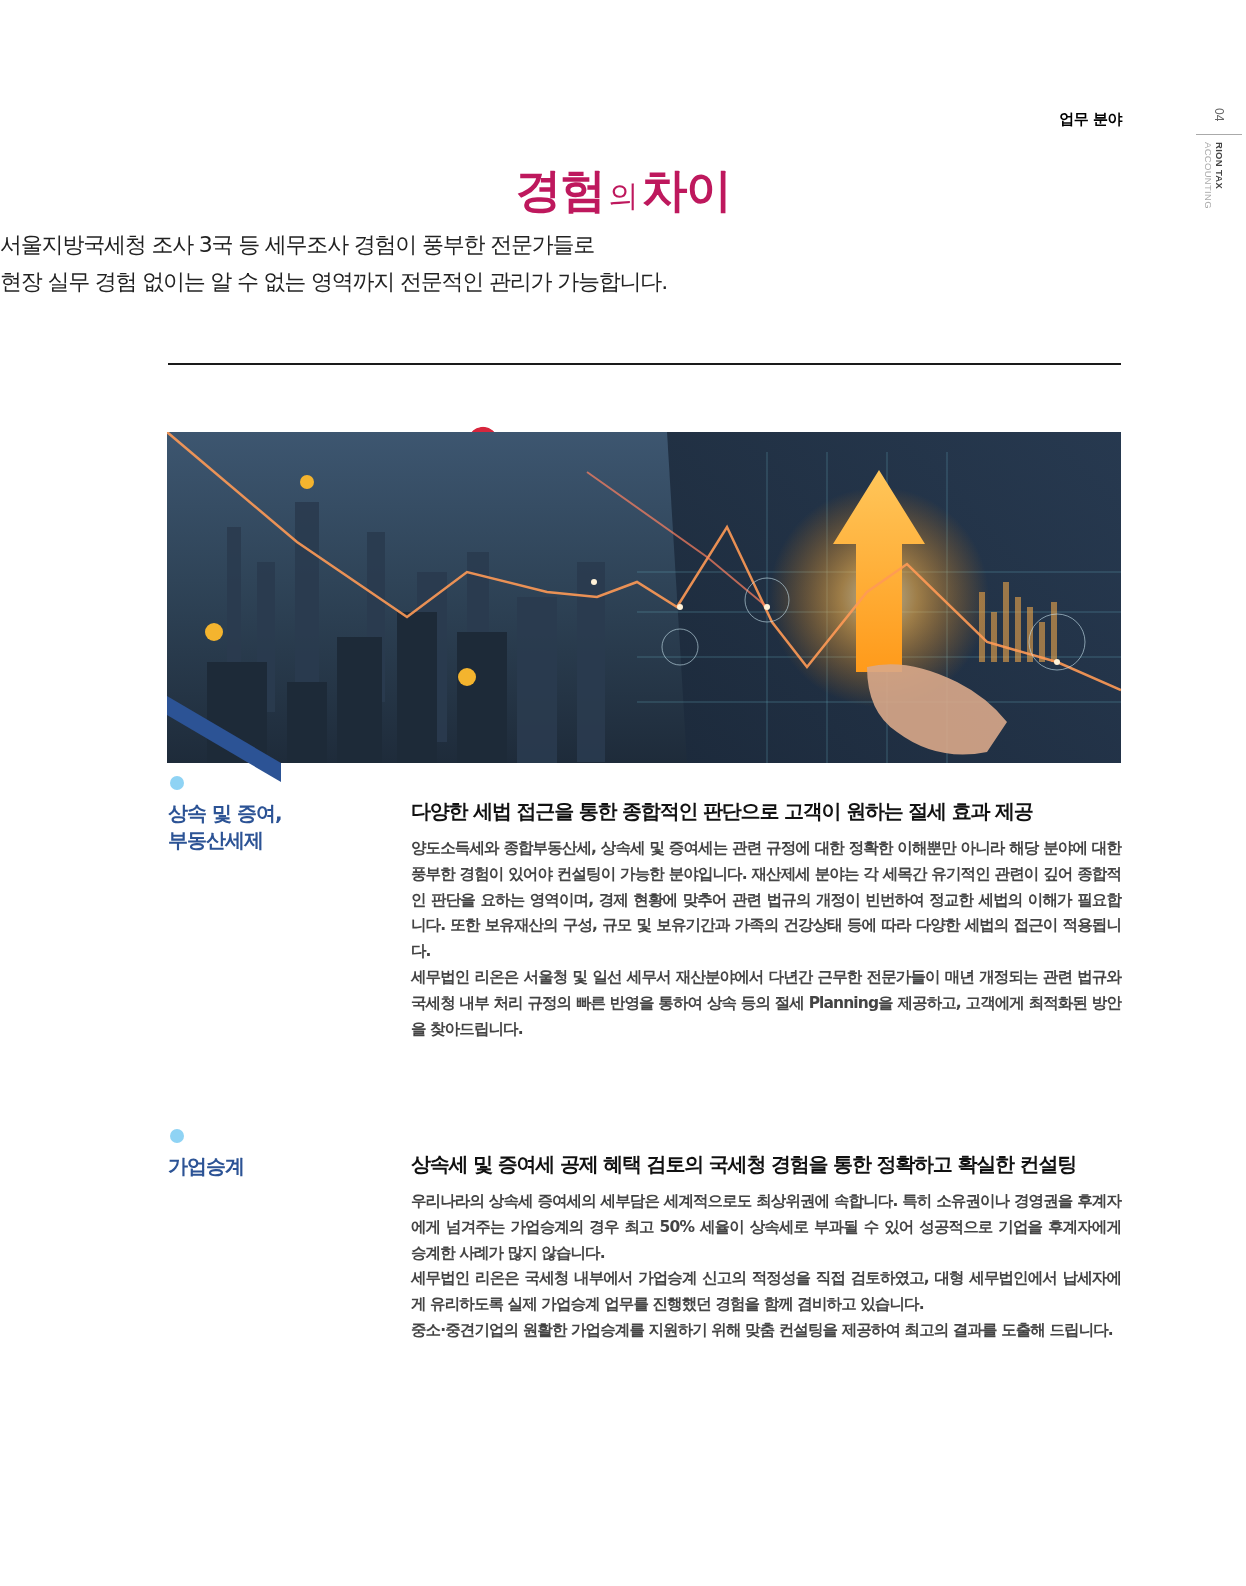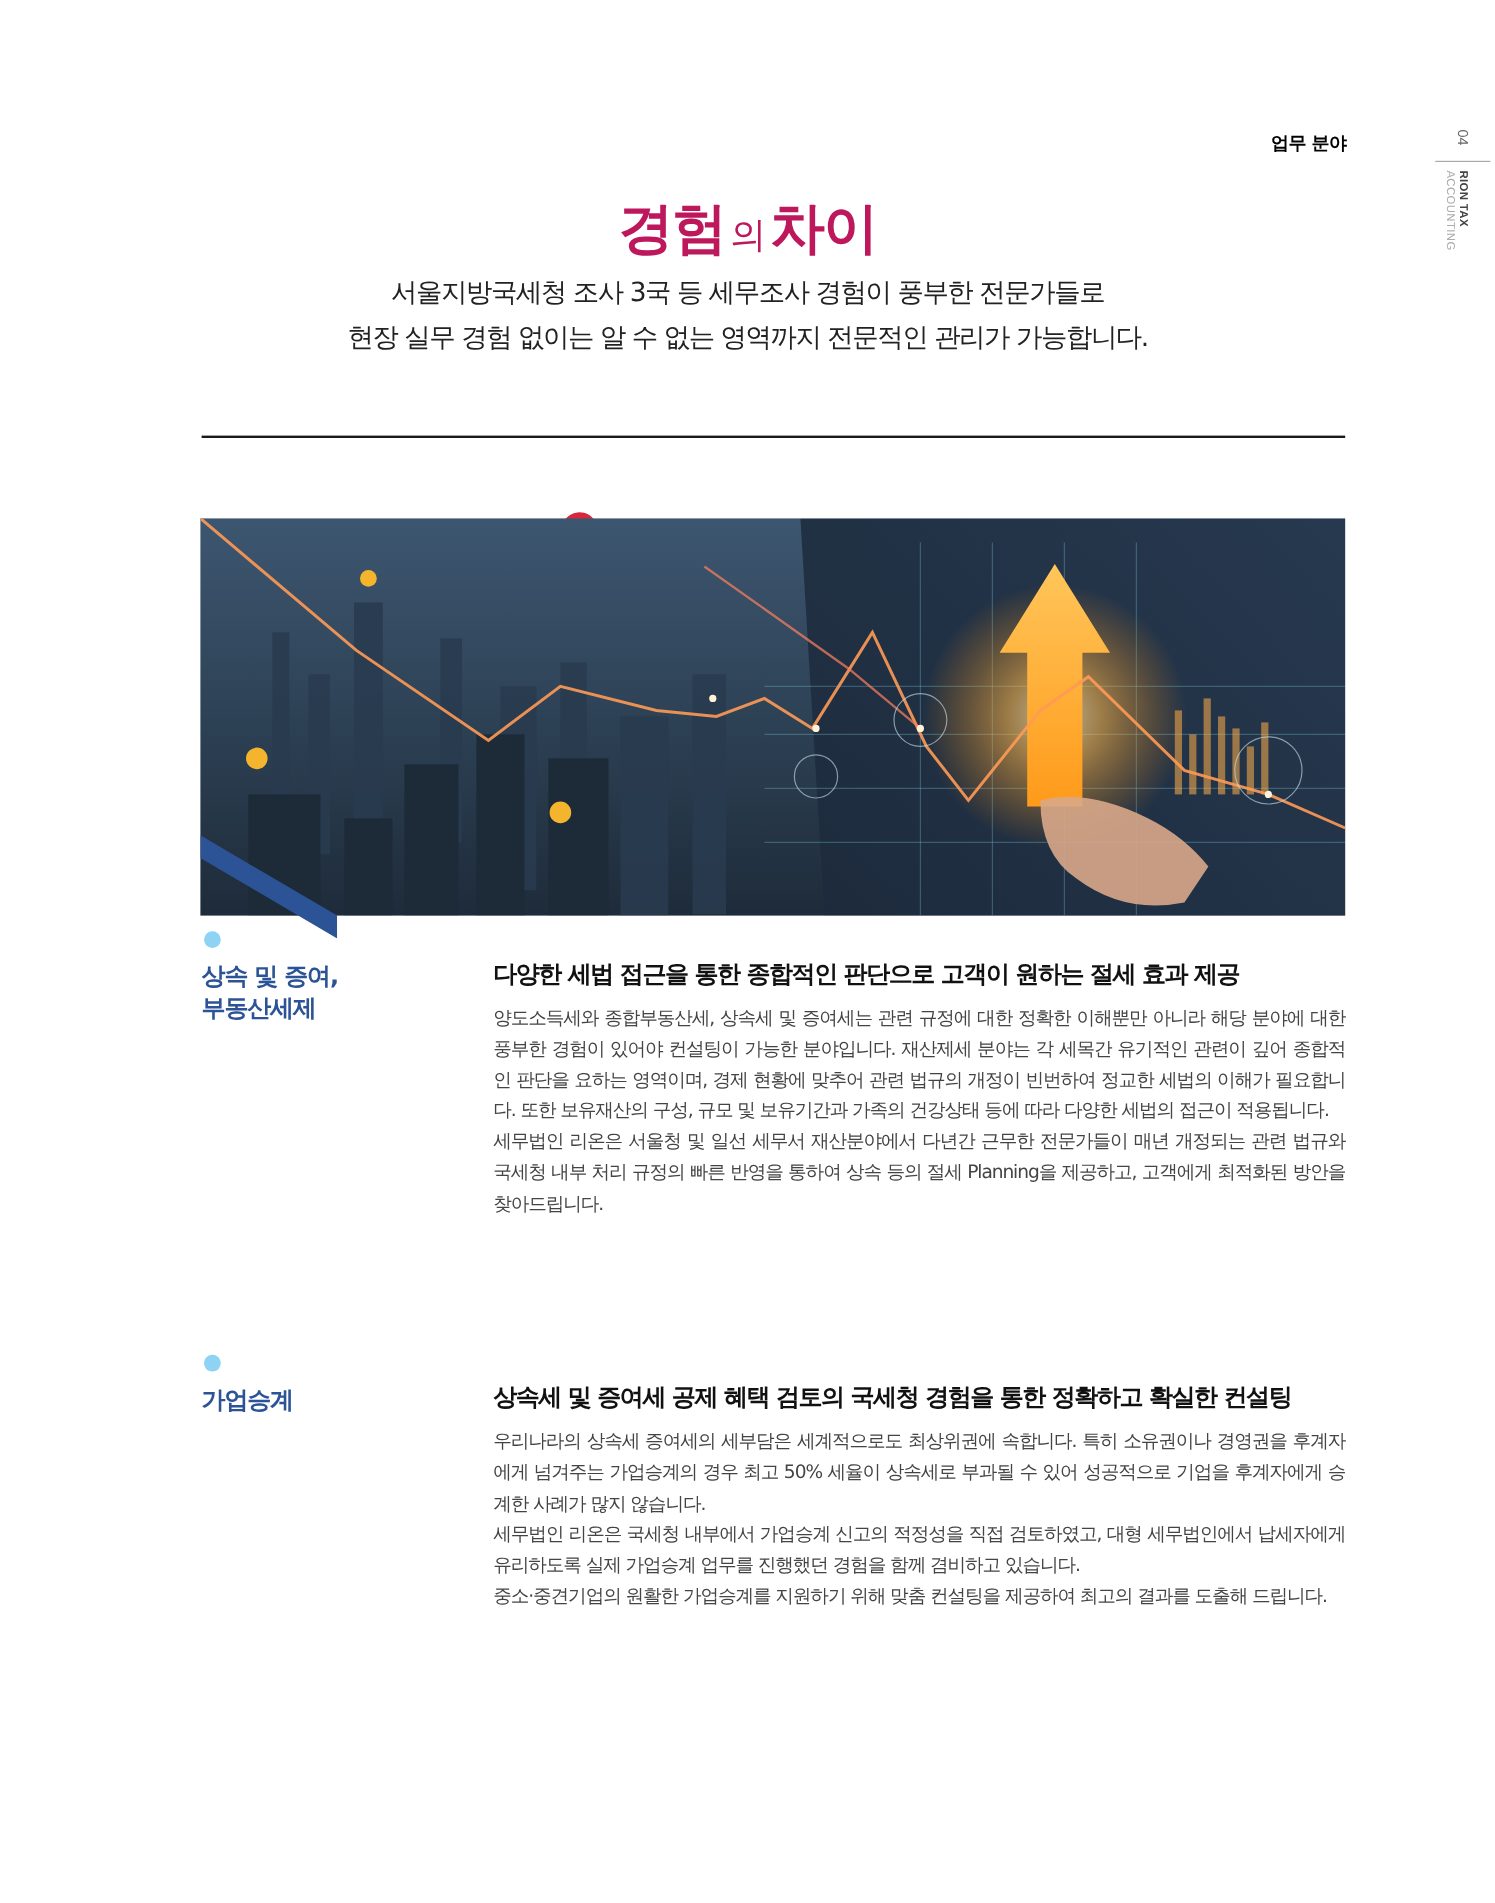--- a/index.html
+++ b/index.html
@@ -26,21 +26,21 @@
     }
     .side-tab .brand .strong { font-weight: bold; color: #444; }
     .side-tab .brand .light { color: #aaa; }
 
     .hero-title {
       position: absolute; left: 0; width: 1246px; top: 160px; text-align: center;
       color: #be185d; font-weight: bold; font-size: 46px; letter-spacing: -1.5px;
     }
     .hero-title .small { font-size: 30px; font-weight: normal; letter-spacing: -1px; margin: 0 4px; }
     .hero-sub {
-      position: absolute; left: 0; width: 1246px; top: 226px; text-align: center;
+      position: absolute; left: 0; width: 1246px; top: 226px; 
       font-size: 22px; color: #222; line-height: 37px; letter-spacing: -1.2px;
     }
 
     .rule { position: absolute; left: 168px; top: 363px; width: 953px; height: 2px; background: #1a1a1a; }
 
     .origin {
       position: absolute; left: 0; width: 1246px; top: 392px; display: flex; justify-content: center; align-items: center;
       gap: 8px;
       margin-top: 32px;
     }
@@ -62,21 +62,21 @@
       line-height: 27px; letter-spacing: -1px; width: 200px;
     }
     .feature .heading {
       position: absolute; left: 243px; top: 22px; font-size: 20px; font-weight: bold; color: #111; letter-spacing: -1.2px;
       white-space: nowrap;
     }
     .feature .body {
       position: absolute; left: 243px; top: 60px; width: 710px; font-size: 15.5px; color: #444;
       line-height: 25.8px; letter-spacing: -0.9px; text-align: justify;
     }
-    .feature .body p { margin: 0; }
+    .feature .body p { margin: 0; font-weight: bold; }
   </style>
 </head>
 <body>
 
 <div class="section-label">업무 분야</div>
 
 <div class="side-tab">
   <div class="page-num">04</div>
   <div class="divider"></div>
   <div class="brand">

